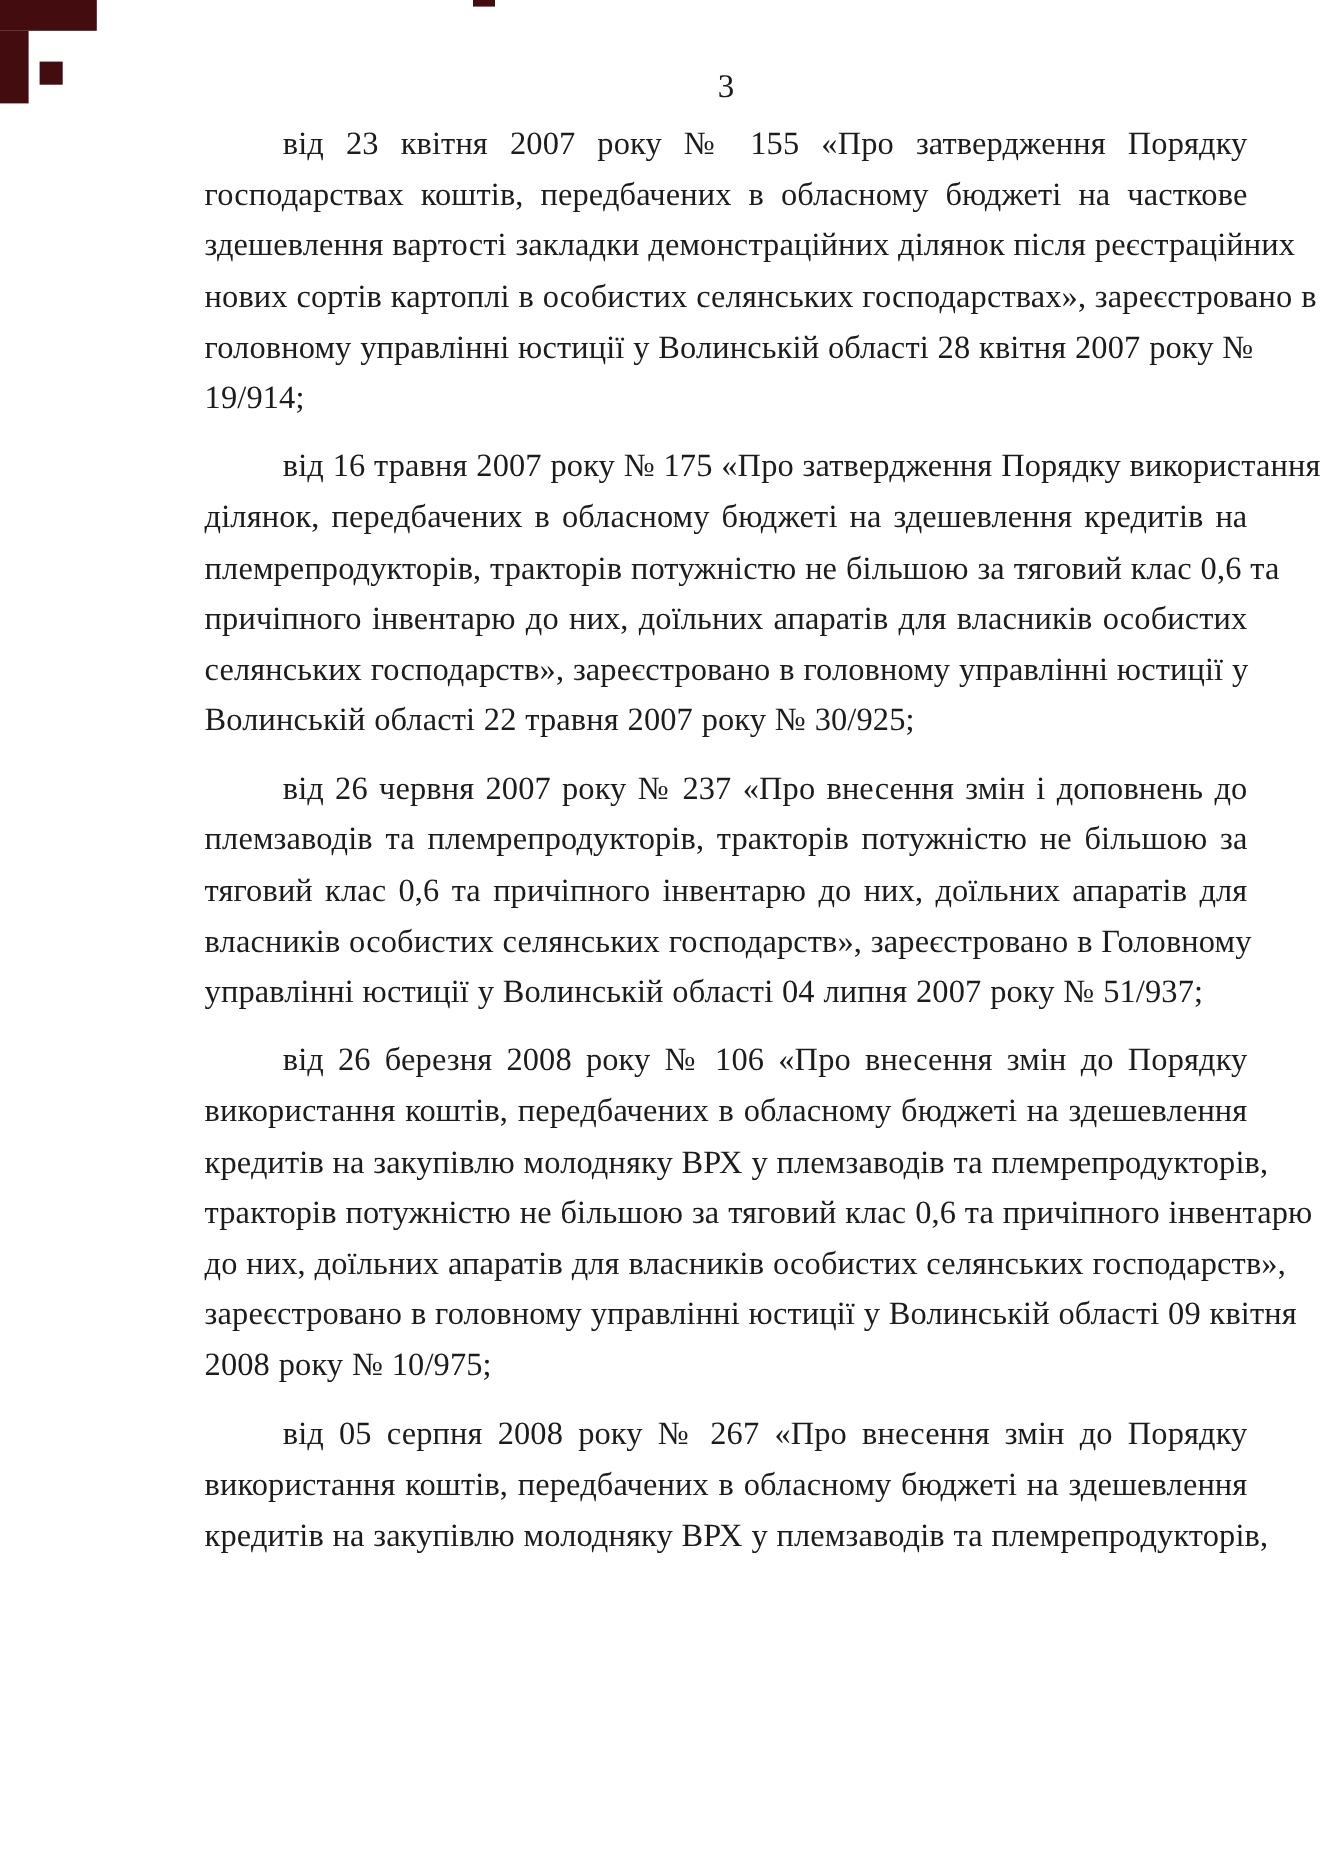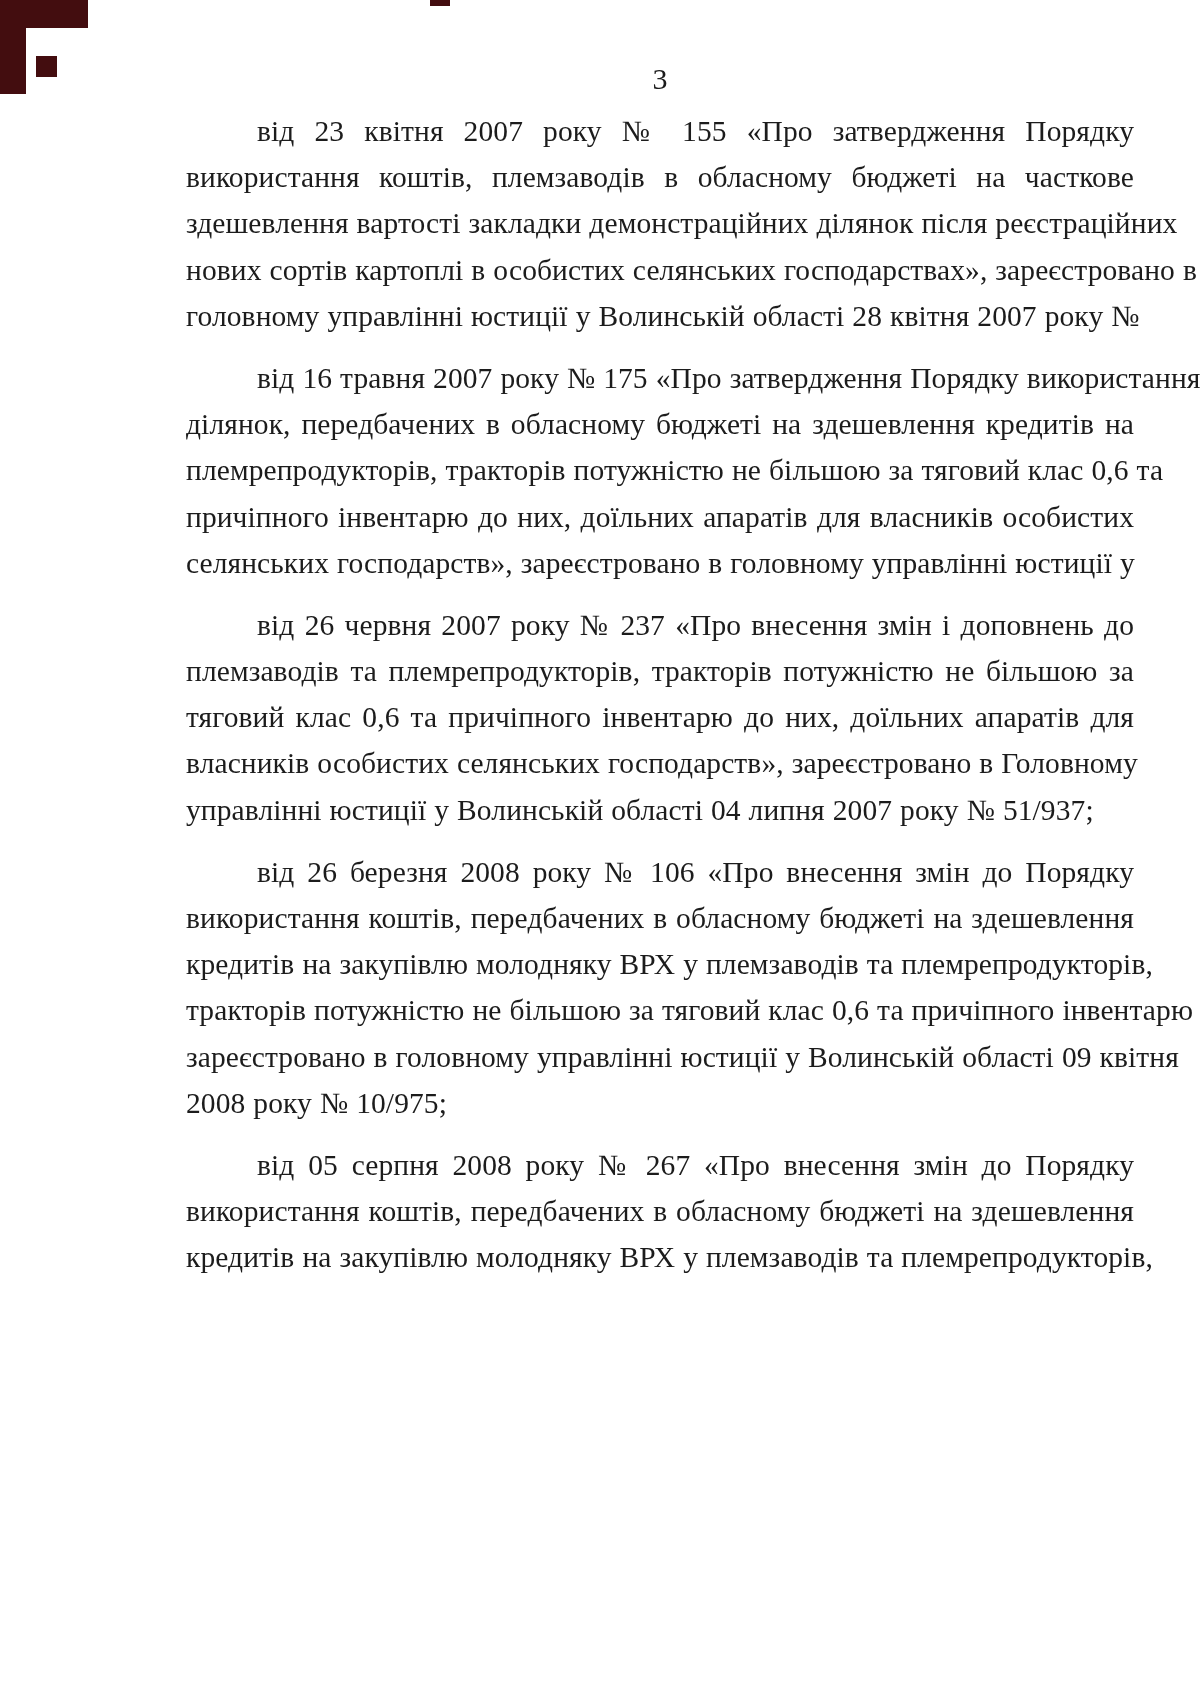--- a/index.html
+++ b/index.html
@@ -57,44 +57,47 @@
   <div id="artifacts">
       <div class="artifact" style="left: 0px; top: 0px; width: 88px; height: 28px; background: rgb(67, 13, 15);"></div>
       <div class="artifact" style="left: 0px; top: 28px; width: 26px; height: 66px; background: rgb(67, 13, 15);"></div>
       <div class="artifact" style="left: 36px; top: 56px; width: 21px; height: 21px; background: rgb(67, 13, 15);"></div>
       <div class="artifact" style="left: 430px; top: 0px; width: 20px; height: 6px; background: rgb(67, 13, 15);"></div>
     </div>
   <div class="page-number">3</div>
   <div class="content" id="content">
       <div class="paragraph">
         <div class="line first">від 23 квітня 2007 року № 155 «Про затвердження Порядку</div>
-        <div class="line">використання коштів, племзаводів в обласному бюджеті на часткове</div>
+        <div class="line">господарствах коштів, передбачених в обласному бюджеті на часткове</div>
         <div class="line">здешевлення вартості закладки демонстраційних ділянок після реєстраційних</div>
         <div class="line">нових сортів картоплі в особистих селянських господарствах», зареєстровано в</div>
         <div class="line">головному управлінні юстиції у Волинській області 28 квітня 2007 року №</div>
+        <div class="line endpara">19/914;</div>
       </div>
       <div class="paragraph">
         <div class="line first">від 16 травня 2007 року № 175 «Про затвердження Порядку використання</div>
         <div class="line">ділянок, передбачених в обласному бюджеті на здешевлення кредитів на</div>
         <div class="line">племрепродукторів, тракторів потужністю не більшою за тяговий клас 0,6 та</div>
         <div class="line">причіпного інвентарю до них, доїльних апаратів для власників особистих</div>
         <div class="line">селянських господарств», зареєстровано в головному управлінні юстиції у</div>
+        <div class="line endpara">Волинській області 22 травня 2007 року № 30/925;</div>
       </div>
       <div class="paragraph">
         <div class="line first">від 26 червня 2007 року № 237 «Про внесення змін і доповнень до</div>
         <div class="line">племзаводів та племрепродукторів, тракторів потужністю не більшою за</div>
         <div class="line">тяговий клас 0,6 та причіпного інвентарю до них, доїльних апаратів для</div>
         <div class="line">власників особистих селянських господарств», зареєстровано в Головному</div>
         <div class="line endpara">управлінні юстиції у Волинській області 04 липня 2007 року № 51/937;</div>
       </div>
       <div class="paragraph">
         <div class="line first">від 26 березня 2008 року № 106 «Про внесення змін до Порядку</div>
         <div class="line">використання коштів, передбачених в обласному бюджеті на здешевлення</div>
         <div class="line">кредитів на закупівлю молодняку ВРХ у племзаводів та племрепродукторів,</div>
         <div class="line">тракторів потужністю не більшою за тяговий клас 0,6 та причіпного інвентарю</div>
+        <div class="line">до них, доїльних апаратів для власників особистих селянських господарств»,</div>
         <div class="line">зареєстровано в головному управлінні юстиції у Волинській області 09 квітня</div>
         <div class="line endpara">2008 року № 10/975;</div>
       </div>
       <div class="paragraph">
         <div class="line first">від 05 серпня 2008 року № 267 «Про внесення змін до Порядку</div>
         <div class="line">використання коштів, передбачених в обласному бюджеті на здешевлення</div>
         <div class="line">кредитів на закупівлю молодняку ВРХ у племзаводів та племрепродукторів,</div>
       </div>
     </div>
 </div>

